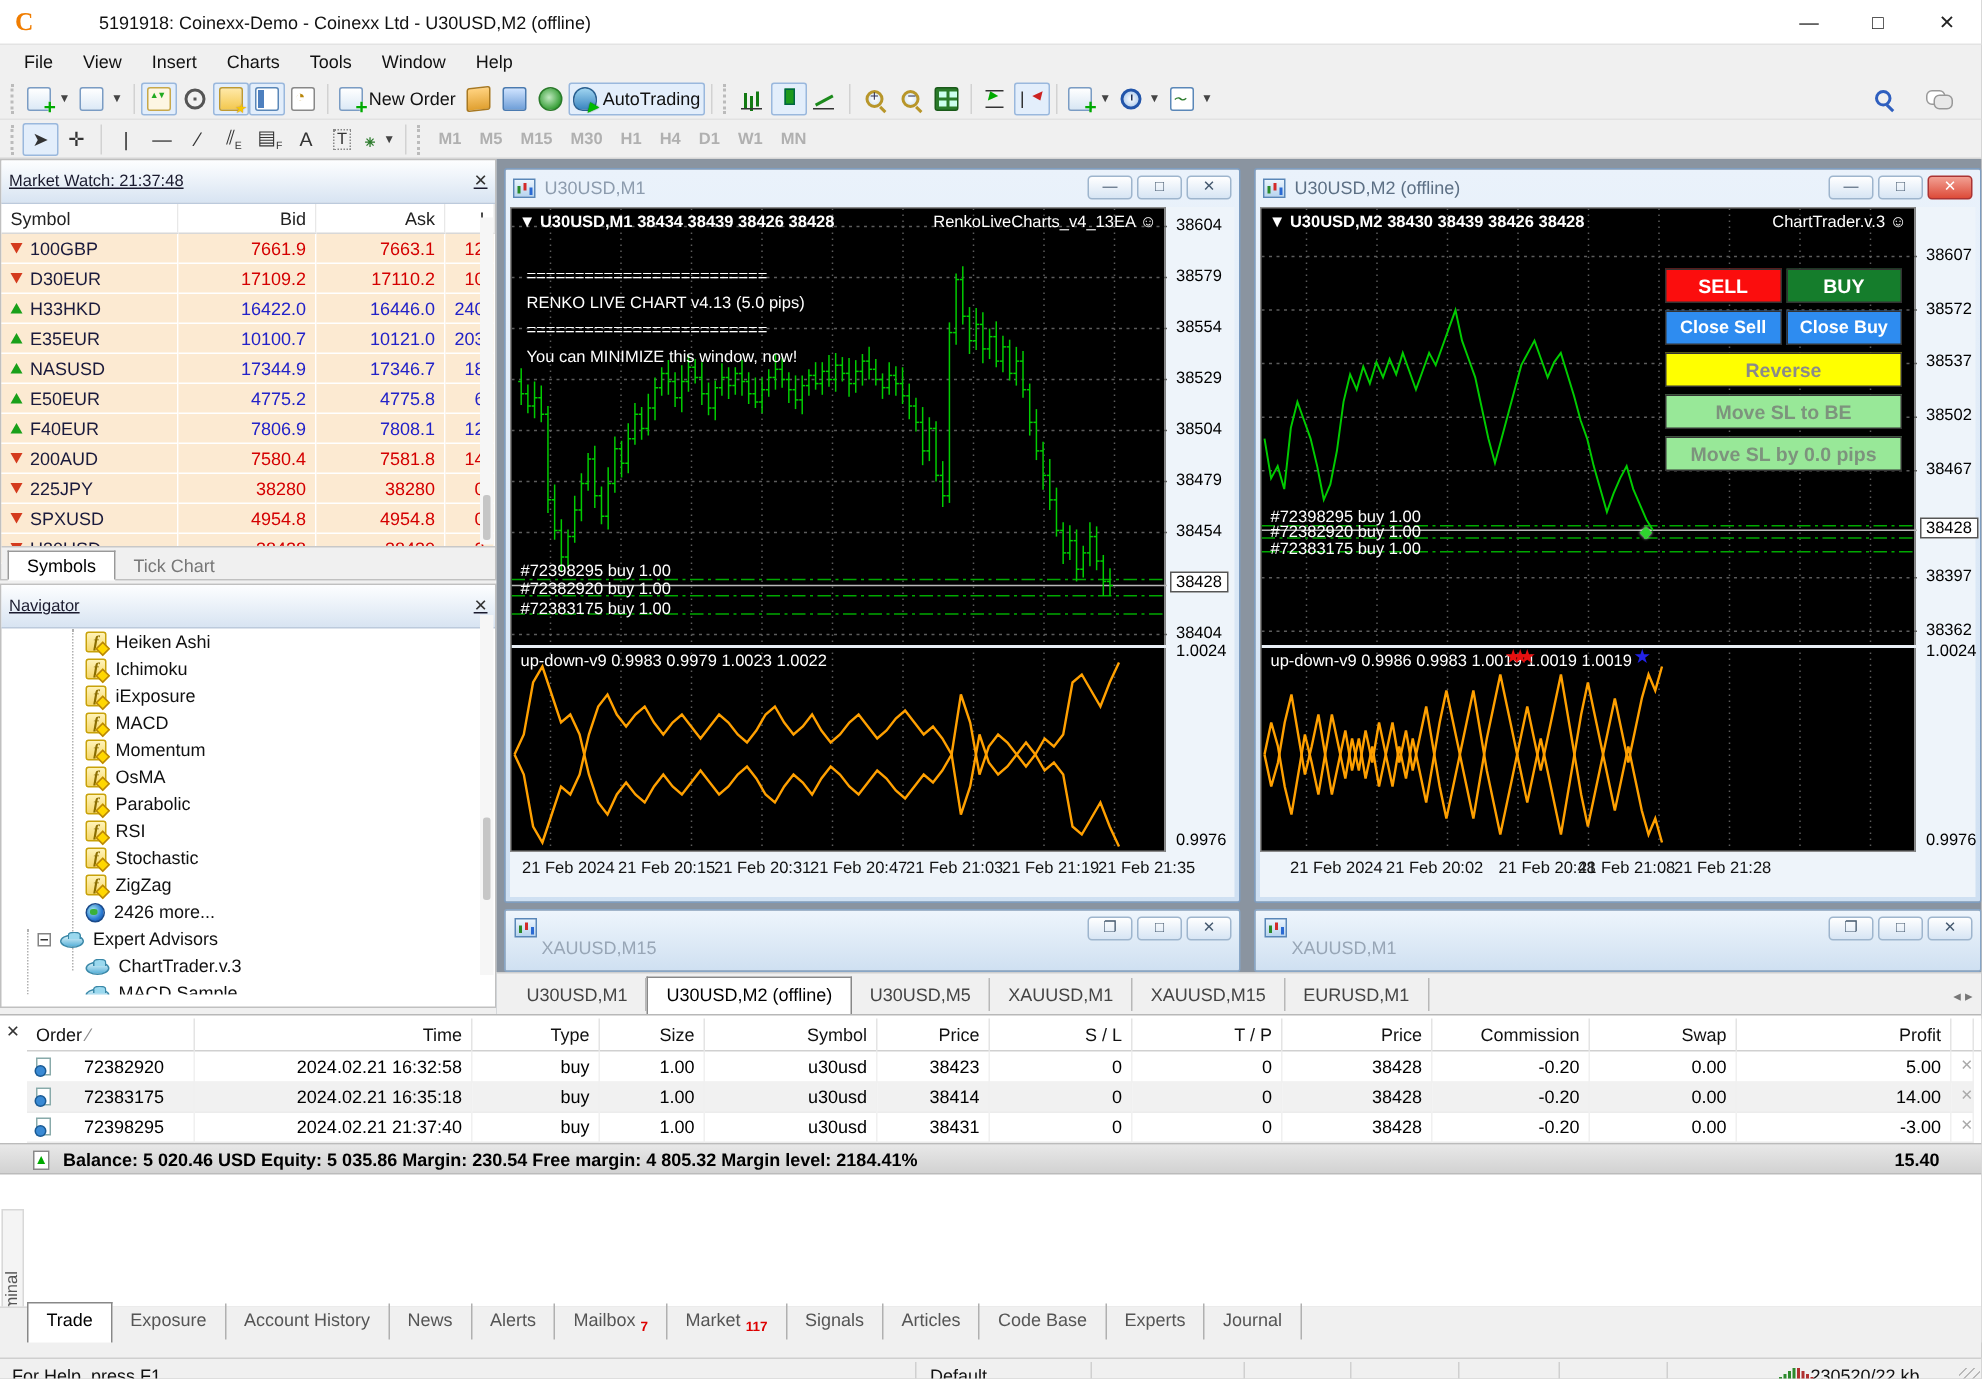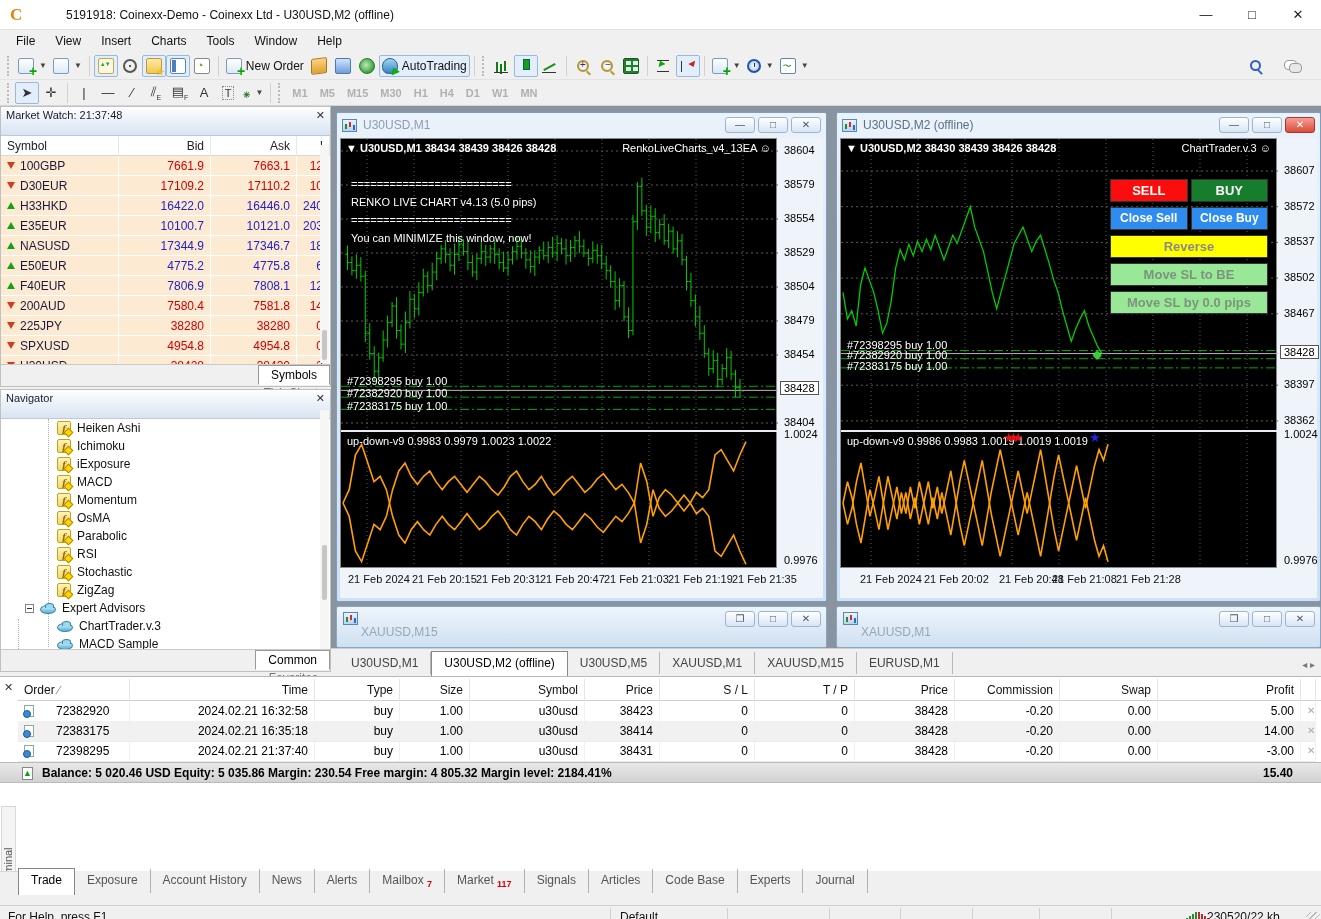--- a/index.html
+++ b/index.html
@@ -67,34 +67,34 @@
 .ic-search{border:2px solid #2f5fbf;border-radius:50%;width:11px;height:11px;}
 .ic-search:after{content:"";position:absolute;right:-4px;bottom:-4px;width:6px;height:2px;background:#2f5fbf;transform:rotate(45deg);}
 .ic-chat{width:18px;height:14px;}
 .ic-chat:before,.ic-chat:after{content:"";position:absolute;border:1px solid #999;background:#fff;border-radius:4px;width:11px;height:8px;}
 .ic-chat:before{left:0;top:1px;}
 .ic-chat:after{right:0;top:4px;background:#e8e8e8;}
 .tf{color:#b0b0b0;font-weight:bold;font-size:11px;padding:0 6px;}
 .draw-glyph{font-size:13px;color:#333;}
 
 .panel{position:absolute;left:0;width:331px;background:#fff;border:1px solid #c0c0c0;}
-.panel-title{height:17px;background:linear-gradient(#fdfeff,#d8e4f2);border-bottom:1px solid #bccadc;font-size:11px;display:flex;align-items:flex-end;padding:14px 5px;color:#1a1a2e;}
+.panel-title{height:17px;background:linear-gradient(#fdfeff,#d8e4f2);border-bottom:1px solid #bccadc;font-size:11px;display:flex;align-items:center;padding:14px 5px;color:#1a1a2e;text-decoration:underline;}
 .panel-x{margin-left:auto;font-size:11px;color:#333;cursor:default;line-height:11px;}
 .mw-grid{display:grid;grid-template-columns:118px 92px 86px 33px;}
 .mw-head{height:20px;line-height:20px;border-bottom:1px solid #d8d8d8;border-right:1px solid #e8e8e8;padding:0 6px;background:#fff;color:#222;}
 .mw-head.r{text-align:right;}
 .mw-cell{height:20px;line-height:20px;background:#fcead2;border-bottom:1px solid #fff;border-right:1px solid #fff;padding:0 6px;white-space:nowrap;}
 .mw-sym{display:flex;align-items:center;gap:5px;color:#1a1a3c;}
 .mw-val{text-align:right;}
 .mw-row-red .mw-val{color:#d40000;}
 .mw-row-blue .mw-val{color:#2222c8;}
 .tri{width:0;height:0;border-left:4px solid transparent;border-right:4px solid transparent;display:inline-block;}
 .tri.up{border-bottom:7px solid #19a019;}
 .tri.down{border-top:7px solid #d43b1e;}
-.panel-tabs{height:22px;background:#f0f0f0;border-top:1px solid #c8c8c8;display:flex;align-items:flex-end;padding-left:4px;font-size:12px;flex-direction:column;}
+.panel-tabs{height:22px;background:#f0f0f0;border-top:1px solid #c8c8c8;display:flex;align-items:flex-end;padding-left:4px;font-size:12px;}
 .ptab{padding:2px 12px;color:#777;}
 .ptab.active{background:#fff;border:1px solid #999;border-bottom:1px solid #fff;color:#000;margin-bottom:-1px;}
 .vsb{position:absolute;right:1px;width:9px;background:#f6f6f6;}
 .vsb-thumb{position:absolute;left:2px;width:5px;background:#c6c6c6;border-radius:2px;}
 
 .nav-tree{position:relative;height:244px;overflow:hidden;font-size:12px;}
 .nav-item{height:18px;display:flex;align-items:center;gap:6px;padding-left:56px;color:#111;white-space:nowrap;}
 .nav-item.ea-root{padding-left:24px;}
 .nav-item.ea-child{padding-left:56px;}
 .f-icon{width:14px;height:14px;background:linear-gradient(#fff3b8,#f5d76b);border:1px solid #c8a20a;border-radius:2px;font-family:"Liberation Serif",serif;font-style:italic;font-weight:bold;color:#8a6d00;font-size:11px;text-align:center;line-height:13px;position:relative;flex:none;}
@@ -535,45 +535,44 @@
           <div class="nav-item">
             <i class="f-icon">f</i>
             <span>Stochastic</span>
           </div>
 
           <div class="nav-item">
             <i class="f-icon">f</i>
             <span>ZigZag</span>
           </div>
         </div>
+      <div class="nav-item">
+        <i class="globe-icon"></i>
+        <span>2426 more...</span>
+      </div>
       <div class="nav-item ea-root">
         <i class="minus-box"></i>
         <i class="ea-icon"></i>
         <span>Expert Advisors</span>
       </div>
       <div>
 
           <div class="nav-item ea-child">
             <i class="ea-icon"></i>
             <span>ChartTrader.v.3</span>
           </div>
 
           <div class="nav-item ea-child">
             <i class="ea-icon"></i>
             <span>MACD Sample</span>
           </div>
         </div>
     </div>
     <div class="vsb" style="top:20px;height:240px;">
         <div class="vsb-thumb" style="top:135px;height:55px;"></div>
-      </div>
-    <div class="panel-tabs" style="position:absolute;bottom:0;left:0;right:0;">
-
-    <span class="ptab active">Common</span>
-        <span class="ptab">Favorites</span>
       </div>
   </div>
 
   <div class="abs mdi"></div>
 
   <div class="chart-win" style="left:336px;top:112px;width:491px;height:490px;">
     <div class="cw-title">
       <i class="chart-ic"></i>
       <span>U30USD,M1</span>
       <div class="cw-btns">

